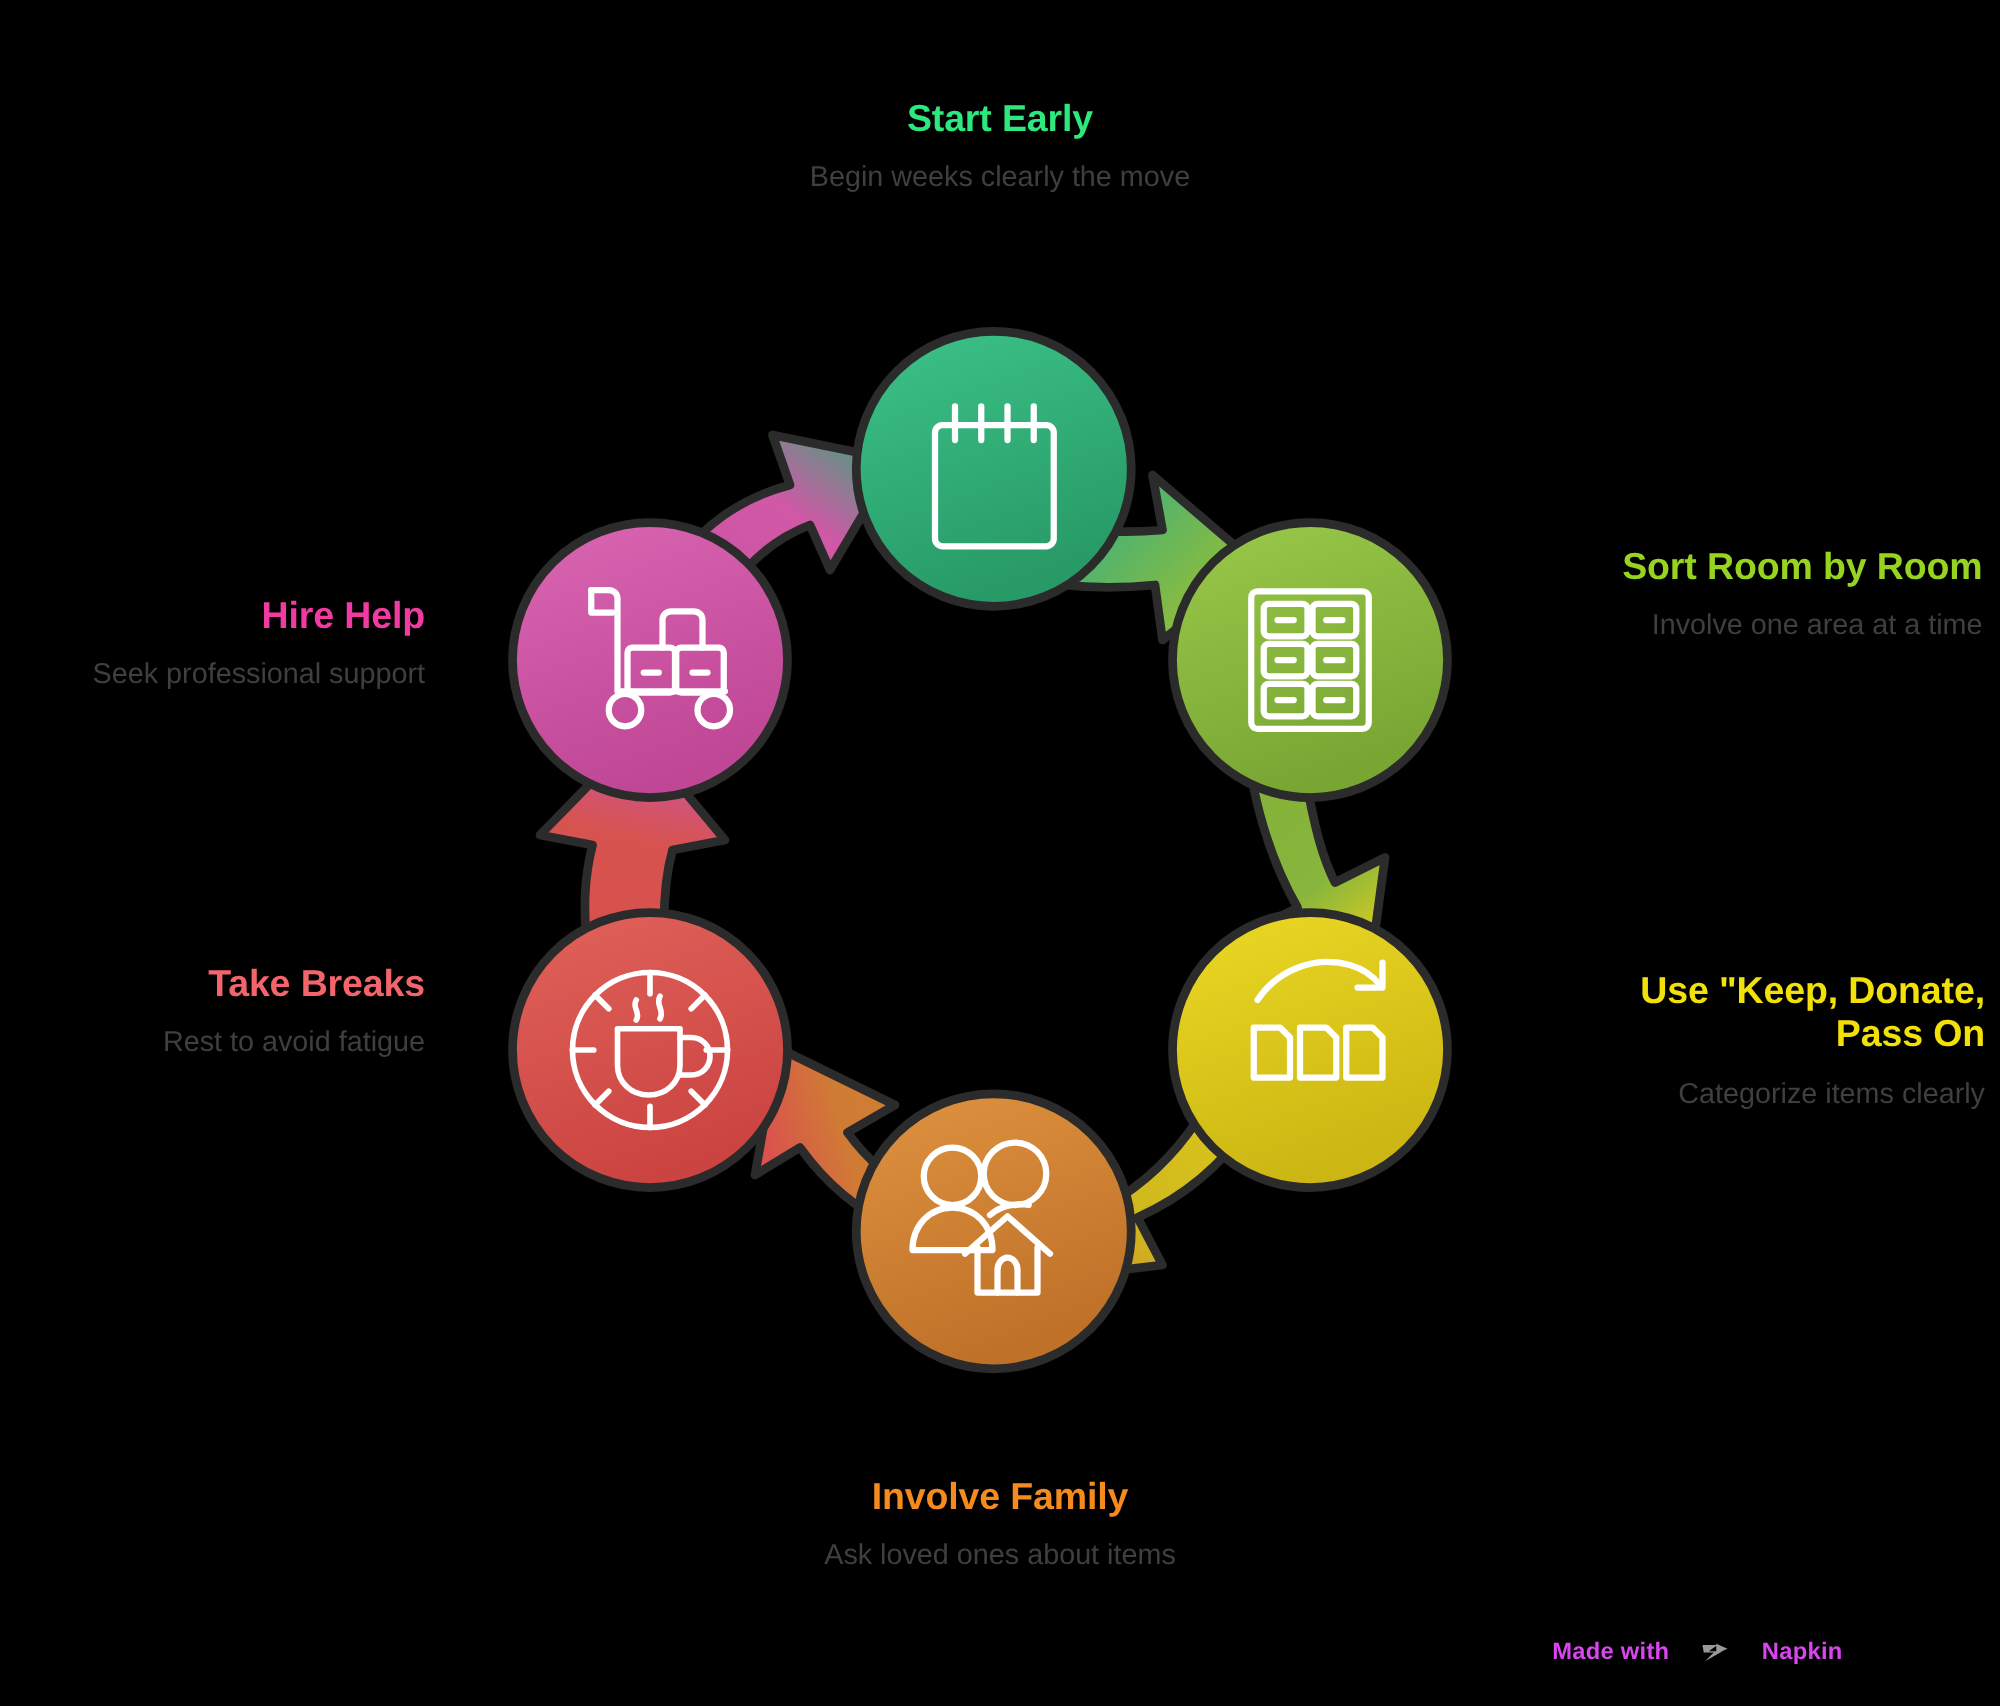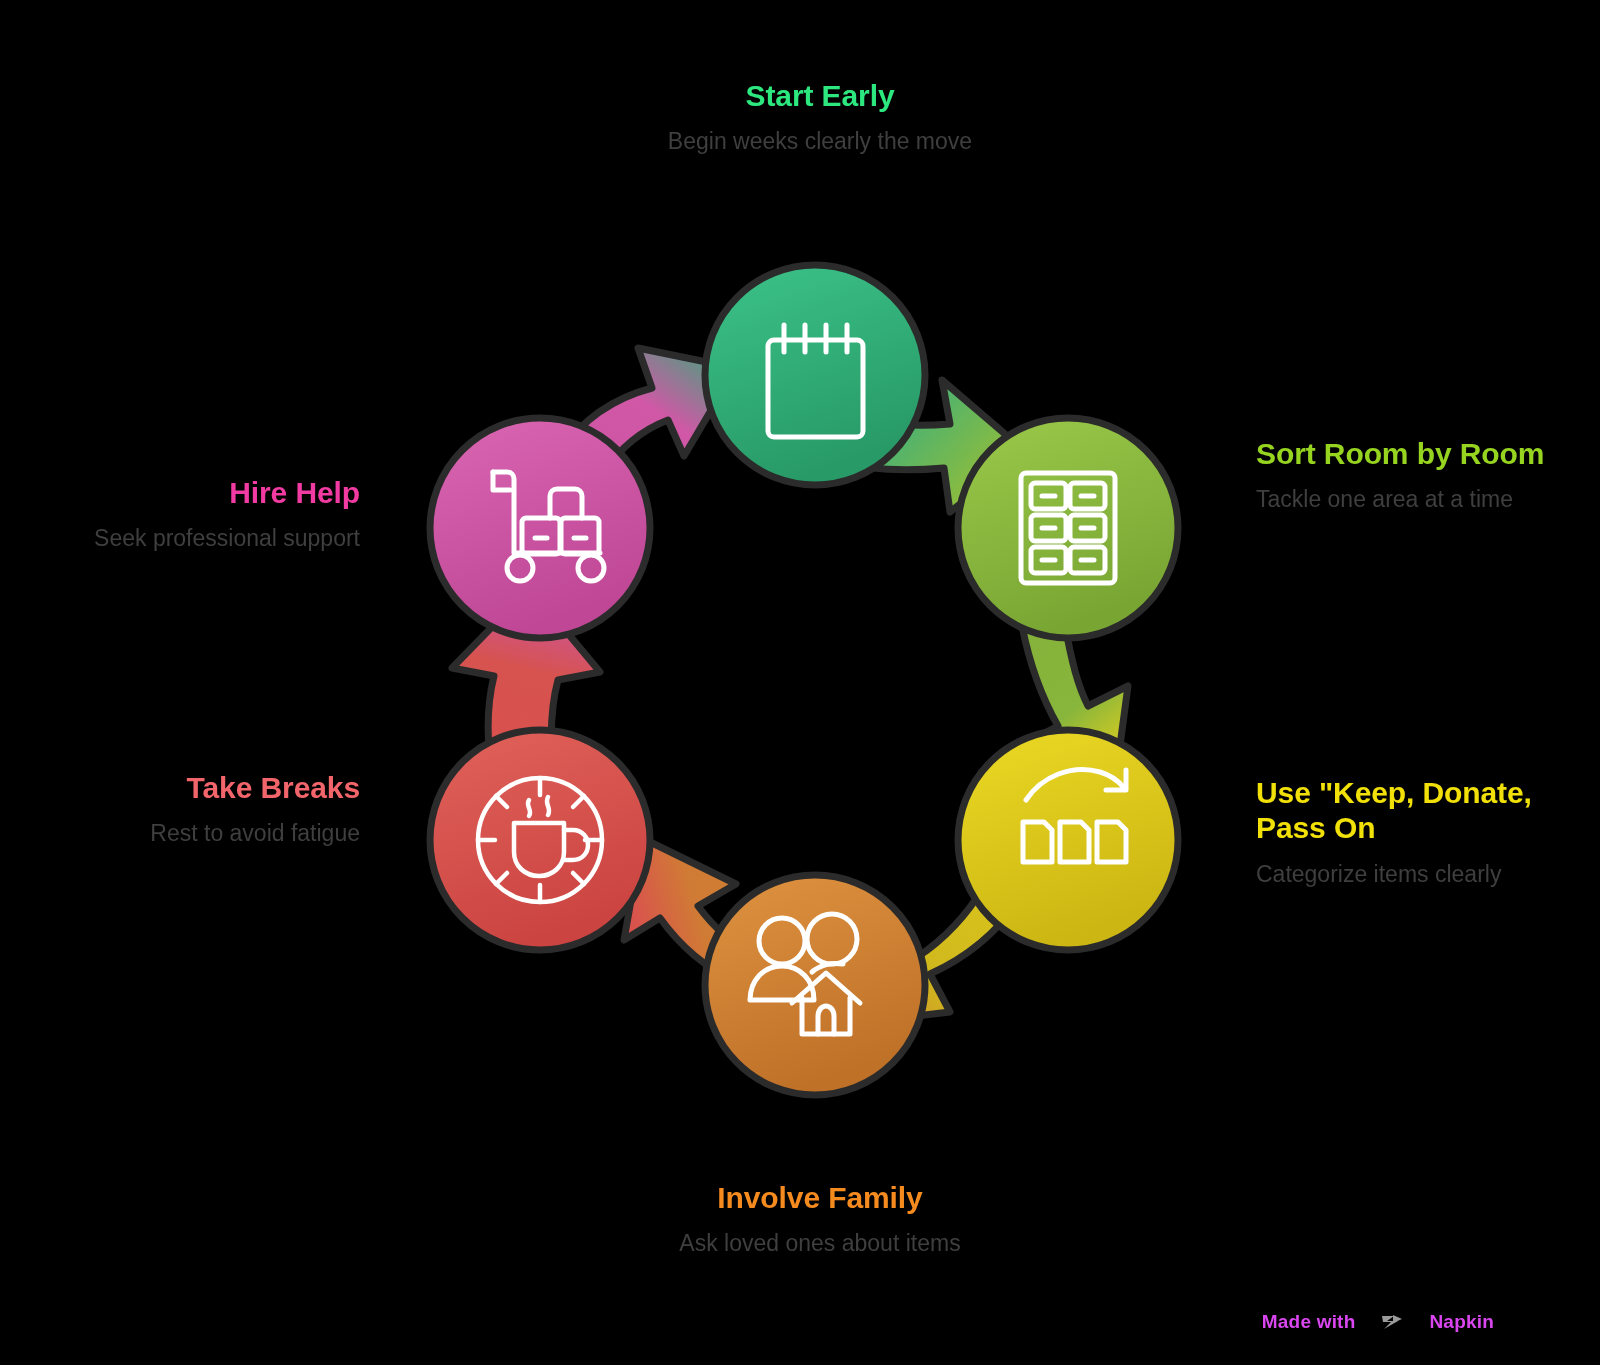--- a/index.html
+++ b/index.html
@@ -15,21 +15,20 @@
     overflow: hidden;
     font-family: "Liberation Sans", sans-serif;
     -webkit-font-smoothing: antialiased;
   }
 
   #stage {
     position: absolute;
     inset: 0;
     width: 1500px;
     height: 1365px;
-    margin-left: 20px;
   }
 
   svg.diagram {
     position: absolute;
     left: 0;
     top: 0;
     width: 1600px;
     height: 1365px;
     display: block;
   }
@@ -49,21 +48,21 @@
   .label-desc {
     font-size: 23px;
     font-weight: normal;
     line-height: 1.28;
     color: #3f3f3f;
     margin: 0;
   }
 
   .lb-center { text-align: center; }
   .lb-right  { text-align: right; }
-  .lb-left   { text-align: left; }
+  .lb-left   { text-align: right; }
 
   
   #block-start-early   { left: 595px;  top: 78px;   width: 410px; }
   #block-sort-room     { left: 1236px; top: 436px;  width: 350px; }
   #block-keep-donate   { left: 1236px; top: 775px;  width: 352px; }
   #block-involve       { left: 605px;  top: 1180px; width: 390px; }
   #block-take-breaks   { left: 20px;   top: 770px;  width: 320px; }
   #block-hire-help     { left: 10px;   top: 475px;  width: 330px; }
 
   
@@ -297,21 +296,21 @@
     </g>
   </svg>
 
   <div class="label-block lb-center" id="block-start-early">
     <div class="label-title" style="color:#2ce87f;">Start Early</div>
     <div class="label-desc">Begin weeks clearly the move</div>
   </div>
 
   <div class="label-block lb-left" id="block-sort-room">
     <div class="label-title" style="color:#96d420;">Sort Room by Room</div>
-    <div class="label-desc">Tackle one area at a time</div>
+    <div class="label-desc">Involve one area at a time</div>
   </div>
 
   <div class="label-block lb-left" id="block-keep-donate">
     <div class="label-title" style="color:#f2e108;">Use "Keep, Donate, Pass On</div>
     <div class="label-desc">Categorize items clearly</div>
   </div>
 
   <div class="label-block lb-center" id="block-involve">
     <div class="label-title" style="color:#f58b1f;">Involve Family</div>
     <div class="label-desc">Ask loved ones about items</div>

